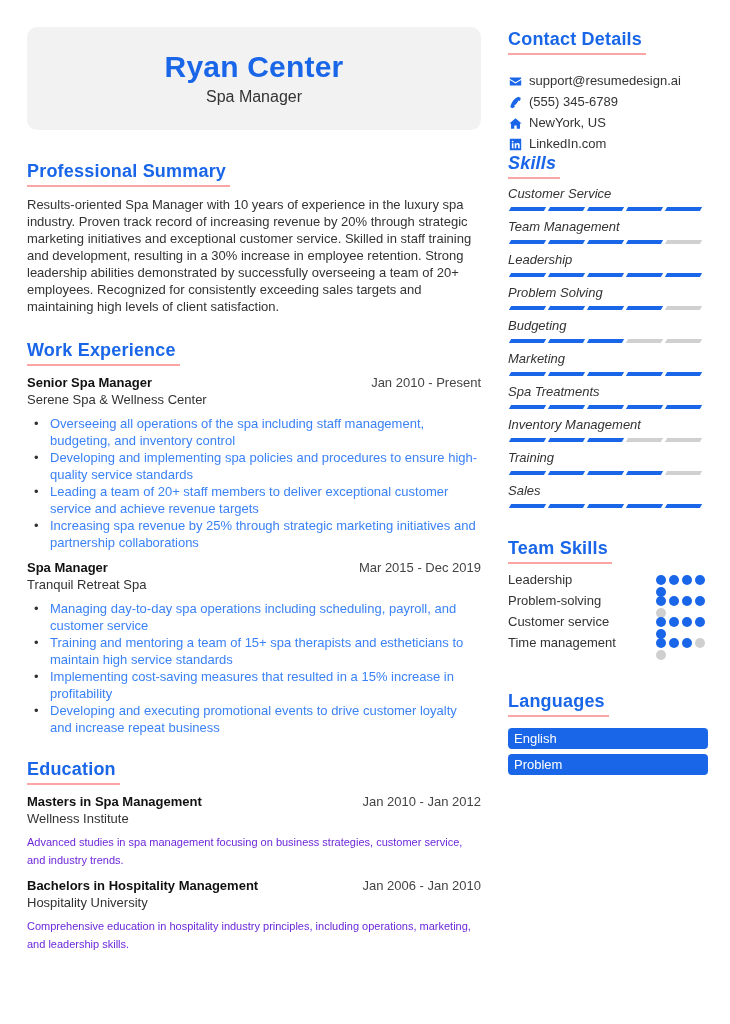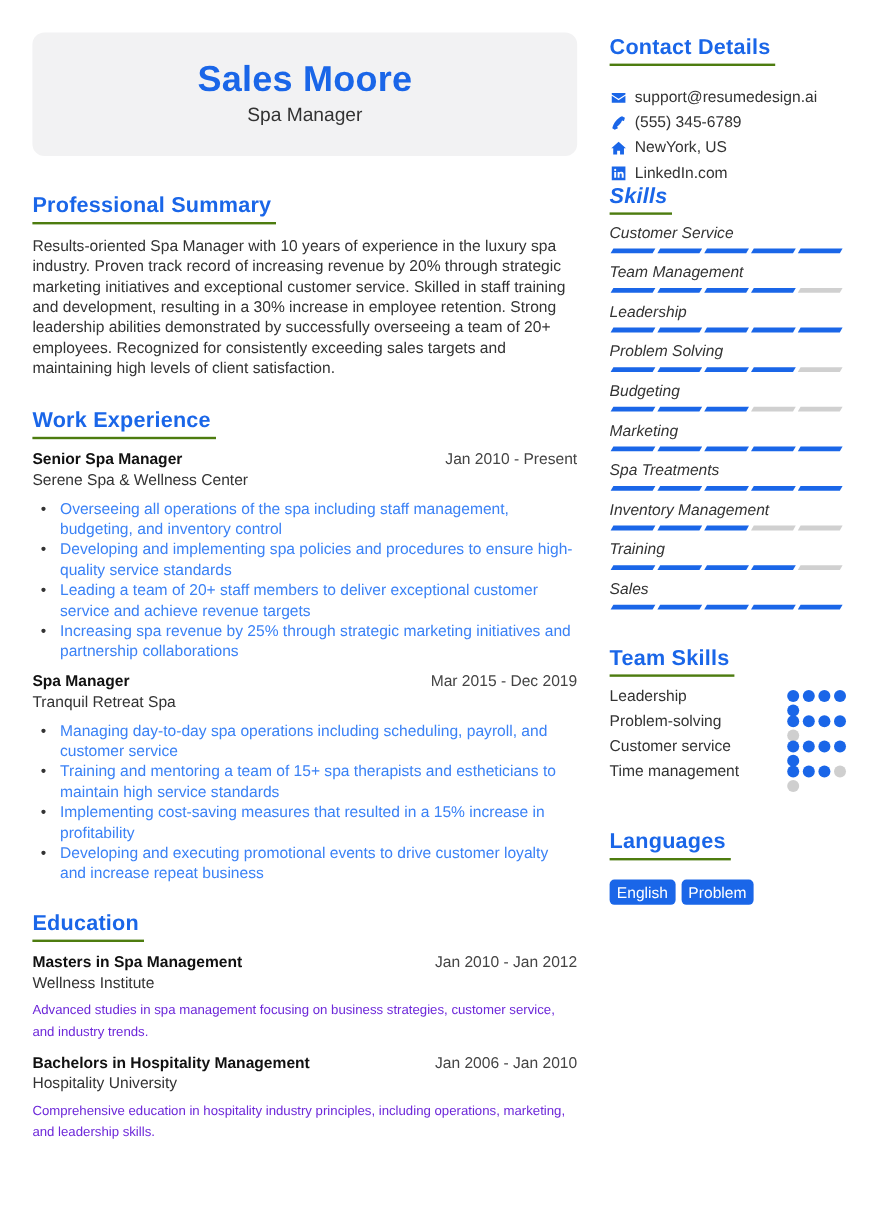--- a/index.html
+++ b/index.html
@@ -6,21 +6,21 @@
   html, body { width: 730px; height: 1024px; background: #ffffff; overflow: hidden; }
   body { font-family: "Liberation Sans", "DejaVu Sans", sans-serif; color: #333333; position: relative; }
 
   .left { position: absolute; left: 27px; top: 27px; width: 454px; }
   .right { position: absolute; left: 508px; top: 27px; width: 200px; }
 
   .header-card { background: #f2f2f3; border-radius: 10px; height: 103px; text-align: center; padding-top: 22px; }
   .name { font-size: 30px; font-weight: bold; color: #1a66e8; line-height: 36px; letter-spacing: 0.2px; }
   .title { font-size: 16px; color: #333; line-height: 22px; margin-top: 1px; }
 
-  .section-h { display: inline-block; font-size: 18px; font-weight: bold; color: #1a66e8; line-height: 24px; padding-right: 4px; padding-bottom: 2px; border-bottom: 2px solid #4d7c0f; letter-spacing: 0.2px; }
+  .section-h { display: inline-block; font-size: 18px; font-weight: bold; color: #1a66e8; line-height: 24px; padding-right: 4px; padding-bottom: 2px; border-bottom: 2px solid #fca5a5; letter-spacing: 0.2px; }
 
   .summary { font-size: 13px; line-height: 17px; color: #333; margin-top: 9px; }
 
   .job { margin-top: 8px; }
   .job-head { display: flex; justify-content: space-between; align-items: baseline; }
   .job-title { font-size: 13px; font-weight: bold; color: #111; line-height: 17px; }
   .job-date { font-size: 13px; color: #444; line-height: 16px; text-align: center; }
   .job-org { font-size: 13px; color: #333; line-height: 17px; }
   ul.bullets { list-style: none; margin-top: 7px; }
   ul.bullets li { position: relative; padding-left: 23px; font-size: 13px; line-height: 17px; color: #3b82f6; }
@@ -39,29 +39,29 @@
   .bar { display: flex; gap: 4px; margin-top: 5px; height: 8px; padding-left: 2px; }
   .seg { width: 35px; height: 4px; transform: skewX(-30deg); background: #d0d0d0; }
   .seg.on { background: #1a66e8; }
 
   .soft-row { display: flex; justify-content: space-between; height: 21px; align-items: flex-start; }
   .soft-name { font-size: 13px; line-height: 17px; color: #333; }
   .dots { width: 52px; display: flex; flex-wrap: wrap; gap: 2px 3px; padding-top: 4px; height: 21px; }
   .dot { width: 10px; height: 10px; border-radius: 50%; background: #cfcfcf; }
   .dot.on { background: #1a66e8; }
 
-  .langs { display: flex; gap: 5px; margin-top: 16px; }
+  .langs { display: flex; gap: 5px; margin-top: 11px; flex-direction: column; }
   .lang { background: #1a66e8; color: #fff; font-size: 13px; line-height: 17px; padding: 2px 6px; border-radius: 4px; }
 </style>
 </head>
 <body>
 
 <div class="left">
   <div class="header-card">
-    <div class="name">Sales Moore</div>
+    <div class="name">Ryan Center</div>
     <div class="title">Spa Manager</div>
   </div>
 
   <div style="margin-top:29px;">
     <div class="section-h">Professional Summary</div>
     <p class="summary">Results-oriented Spa Manager with 10 years of experience in the luxury spa industry. Proven track record of increasing revenue by 20% through strategic marketing initiatives and exceptional customer service. Skilled in staff training and development, resulting in a 30% increase in employee retention. Strong leadership abilities demonstrated by successfully overseeing a team of 20+ employees. Recognized for consistently exceeding sales targets and maintaining high levels of client satisfaction.</p>
   </div>
 
   <div style="margin-top:23px;">
     <div class="section-h">Work Experience</div>

